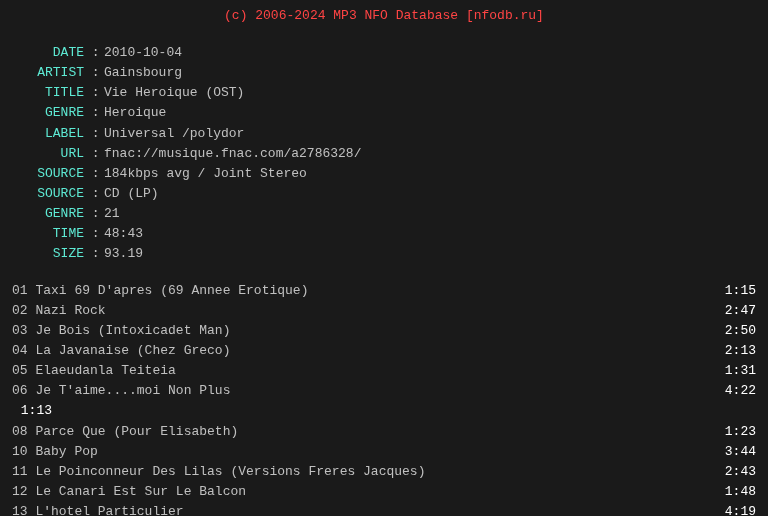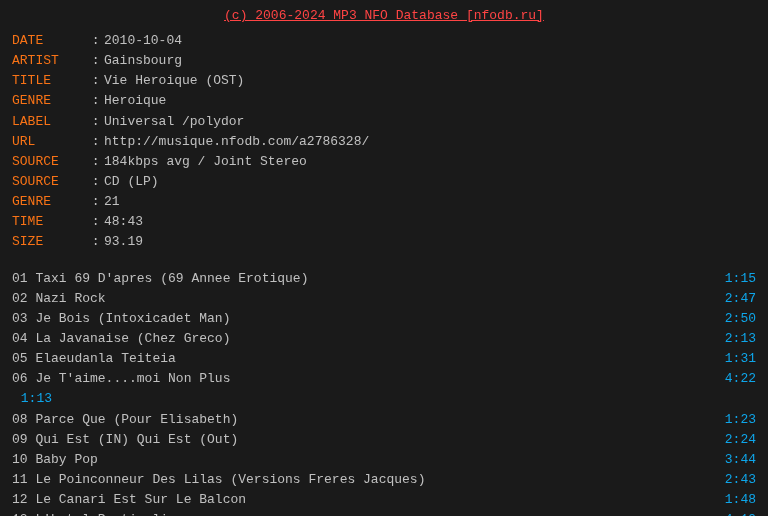--- a/index.html
+++ b/index.html
@@ -8,54 +8,54 @@
       color: #c0c0c0;
       font-family: 'Courier New', Courier, monospace;
       font-size: 13px;
       width: 768px;
       min-height: 516px;
       padding: 8px 12px;
     }
     .header-line {
       color: #ff4444;
       text-align: center;
-      margin-bottom: 8px;
-      text-decoration: underline;
+      margin-bottom: 20px;
     }
     .meta-table {
       margin-bottom: 16px;
     }
     .meta-row {
       display: flex;
       line-height: 1.55;
     }
     .meta-key {
       width: 72px;
-      color: #f97316;
+      color: #5eead4;
+      text-align: right;
     }
     .meta-sep {
       width: 20px;
       color: #c0c0c0;
     }
     .meta-val {
       color: #c0c0c0;
     }
     .tracklist {
       margin-bottom: 8px;
     }
     .track-row {
       display: flex;
       justify-content: space-between;
       line-height: 1.55;
     }
     .track-title {
       color: #c0c0c0;
     }
     .track-time {
-      color: #0ea5e9;
+      color: #ffffff;
       text-align: right;
       min-width: 40px;
     }
   </style>
 </head>
 <body>
 
 <div class="header-line">(c) 2006-2024 MP3 NFO Database [nfodb.ru]</div>
 
 <div class="meta-table" id="meta-container">
@@ -80,21 +80,21 @@
     <span class="meta-val">Heroique</span>
   </div>
     <div class="meta-row">
     <span class="meta-key">LABEL</span>
     <span class="meta-sep">&nbsp;:&nbsp;</span>
     <span class="meta-val">Universal /polydor</span>
   </div>
     <div class="meta-row">
     <span class="meta-key">URL</span>
     <span class="meta-sep">&nbsp;:&nbsp;</span>
-    <span class="meta-val">http://musique.nfodb.com/a2786328/</span>
+    <span class="meta-val">fnac://musique.fnac.com/a2786328/</span>
   </div>
     <div class="meta-row">
     <span class="meta-key">SOURCE</span>
     <span class="meta-sep">&nbsp;:&nbsp;</span>
     <span class="meta-val">184kbps avg / Joint Stereo</span>
   </div>
     <div class="meta-row">
     <span class="meta-key">SOURCE</span>
     <span class="meta-sep">&nbsp;:&nbsp;</span>
     <span class="meta-val">CD (LP)</span>
@@ -142,24 +142,20 @@
     <span class="track-time">4:22</span>
   </div>
     <div class="track-row">
     <span class="track-time">1:13</span>
   </div>
     <div class="track-row">
     <span class="track-title">08 Parce Que (Pour Elisabeth)</span>
     <span class="track-time">1:23</span>
   </div>
     <div class="track-row">
-    <span class="track-title">09 Qui Est (IN) Qui Est (Out)</span>
-    <span class="track-time">2:24</span>
-  </div>
-    <div class="track-row">
     <span class="track-title">10 Baby Pop</span>
     <span class="track-time">3:44</span>
   </div>
     <div class="track-row">
     <span class="track-title">11 Le Poinconneur Des Lilas (Versions Freres Jacques)</span>
     <span class="track-time">2:43</span>
   </div>
     <div class="track-row">
     <span class="track-title">12 Le Canari Est Sur Le Balcon</span>
     <span class="track-time">1:48</span>

